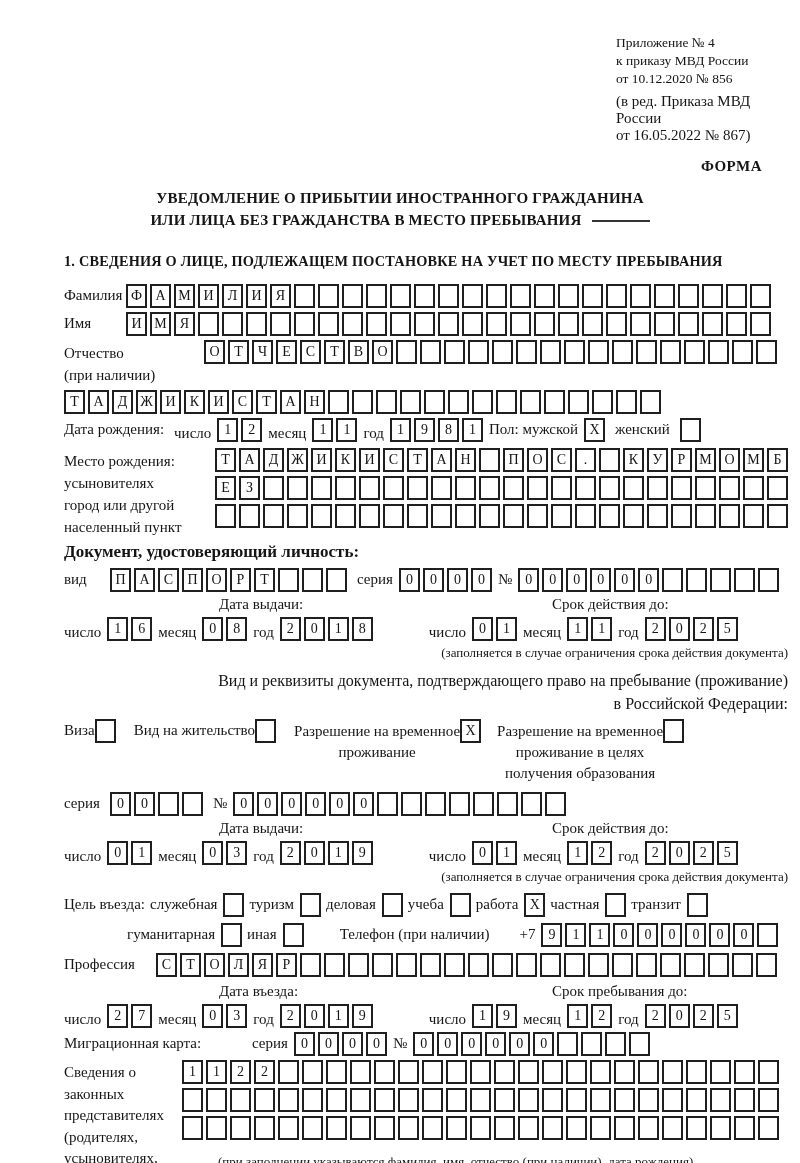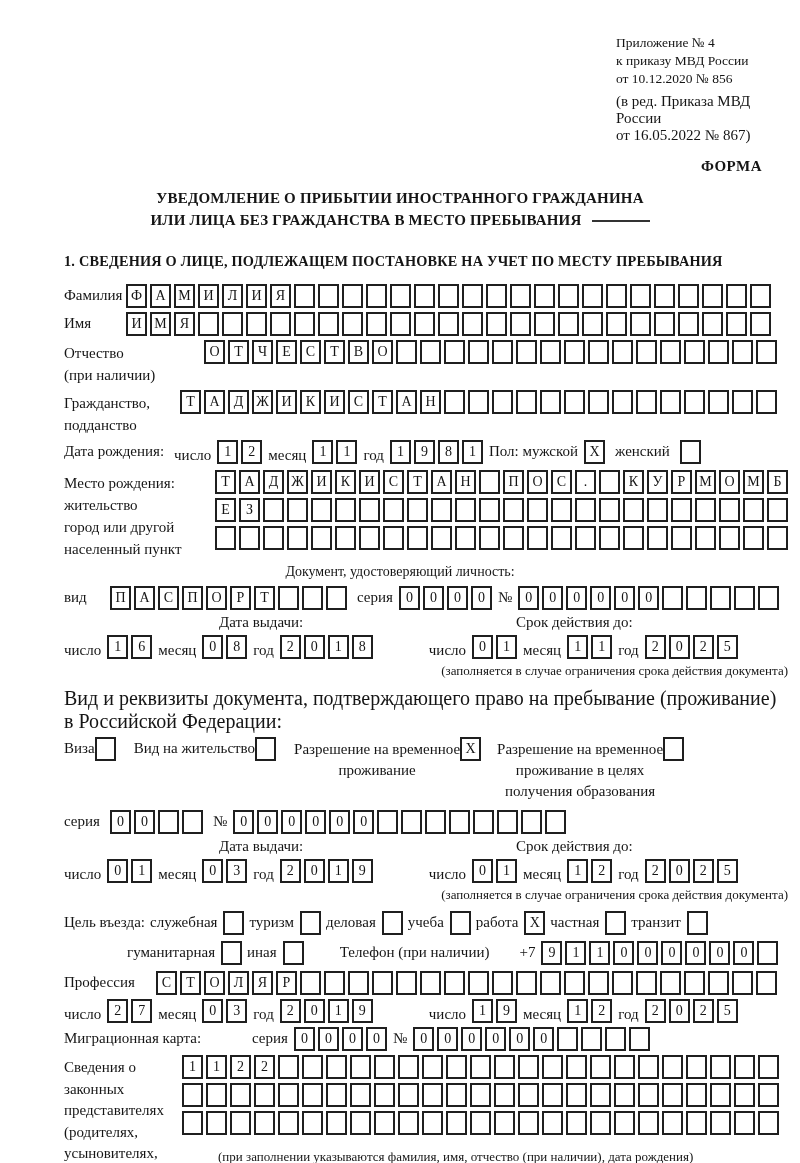--- a/index.html
+++ b/index.html
@@ -35,34 +35,34 @@
   .w-patr   { width:140px; flex-shrink:0; }
   .w-citiz  { width:116px; flex-shrink:0; }
   .w-bp     { width:140px; flex-shrink:0; }
   .w-vid    { width:46px;  flex-shrink:0; }
   .w-prof   { width:92px;  flex-shrink:0; }
   .w-rep    { width:118px; flex-shrink:0; }
   .w-migr   { width:188px; flex-shrink:0; }
 
   .gap6 { width:6px; flex-shrink:0; } .gap10 { width:10px; flex-shrink:0; }
 
-  .center-h { text-align:center; font-weight:normal; font-size:14px; margin:4px 0 6px 0; padding-right:52px; }
+  .center-h { font-weight:bold; font-size:17px; margin:4px 0 6px 0; padding-right:52px; }
 
   .dh { position:relative; height:19px; font-size:15px; margin-bottom:2px; }
   .dh .h1 { position:absolute; left:155px; }
-  .dh .h2 { position:absolute; left:452px; }
+  .dh .h2 { position:absolute; left:488px; }
   .dr { display:flex; align-items:flex-start; margin-bottom:4px; }
   .dg { display:flex; align-items:flex-end; gap:6px; }
   .dg .lbl { padding-top:3px; }
   .dg-right { margin-left:56px; }
 
   .note-right { text-align:right; font-size:13px; margin-bottom:8px; }
   .note-center { font-size:13px; }
 
-  .intro { font-size:20px; line-height:23px; }
+  .intro { font-size:16px; line-height:23px;text-align:right; }
 
   .chk-row { display:flex; align-items:flex-start; margin:4px 0 8px 0; }
   .chk-pair { display:flex; align-items:flex-start; }
   .chk-lines { text-align:center; line-height:21px; padding-top:2px; }
 
   .opt { display:flex; align-items:flex-start; gap:6px; margin-left:5px; }
   .opt .lbl { padding-top:3px; }
 </style>
 </head>
 <body>
@@ -181,24 +181,20 @@
         <span class="cell"></span>
         <span class="cell"></span>
         <span class="cell"></span>
         <span class="cell"></span>
         <span class="cell"></span>
         <span class="cell"></span>
       </span>
   </div>
 
   <div class="frow">
-    <span class="lblcol w-citiz">
-      <div>Гражданство,</div>
-      <div>подданство</div>
-    </span>
     <span class="cells">
         <span class="cell">Т</span>
         <span class="cell">А</span>
         <span class="cell">Д</span>
         <span class="cell">Ж</span>
         <span class="cell">И</span>
         <span class="cell">К</span>
         <span class="cell">И</span>
         <span class="cell">С</span>
         <span class="cell">Т</span>
@@ -253,21 +249,21 @@
     <span class="lbl">женский</span>
     <span class="gap10"></span>
     <span class="cells">
         <span class="cell"></span>
       </span>
   </div>
 
   <div class="frow" style="margin-top:6px;justify-content:space-between;">
     <span class="lblcol w-bp">
       <div>Место рождения:</div>
-      <div>жительство</div>
+      <div>усыновителях</div>
       <div>город или другой</div>
       <div>населенный пункт</div>
     </span>
     <span class="cellrows">
       <span class="cells">
           <span class="cell">Т</span>
           <span class="cell">А</span>
           <span class="cell">Д</span>
           <span class="cell">Ж</span>
           <span class="cell">И</span>
@@ -655,20 +651,24 @@
         <span class="cell"></span>
         <span class="cell"></span>
         <span class="cell"></span>
         <span class="cell"></span>
         <span class="cell"></span>
         <span class="cell"></span>
         <span class="cell"></span>
       </span>
   </div>
 
+  <div class="dh" style="margin-top:6px;">
+    <span class="h1">Дата въезда:</span>
+    <span class="h2">Срок пребывания до:</span>
+  </div>
   <div class="dr">
     <span class="dg">
       <span class="lbl">число</span>
       <span class="cells">
           <span class="cell">2</span>
           <span class="cell">7</span>
         </span>
       <span class="lbl">месяц</span>
       <span class="cells">
           <span class="cell">0</span>

